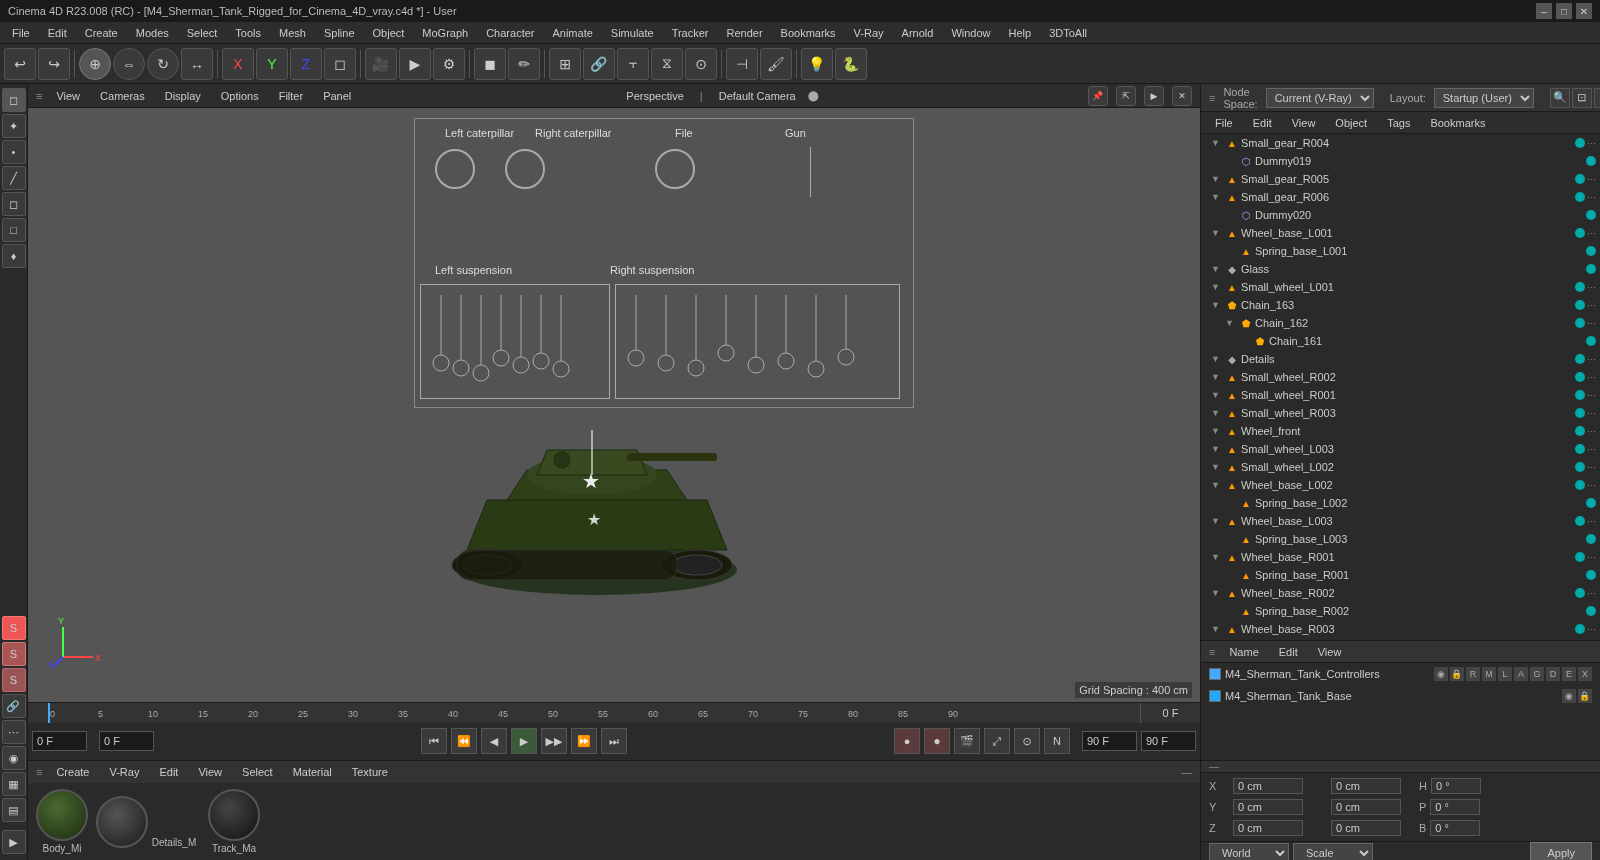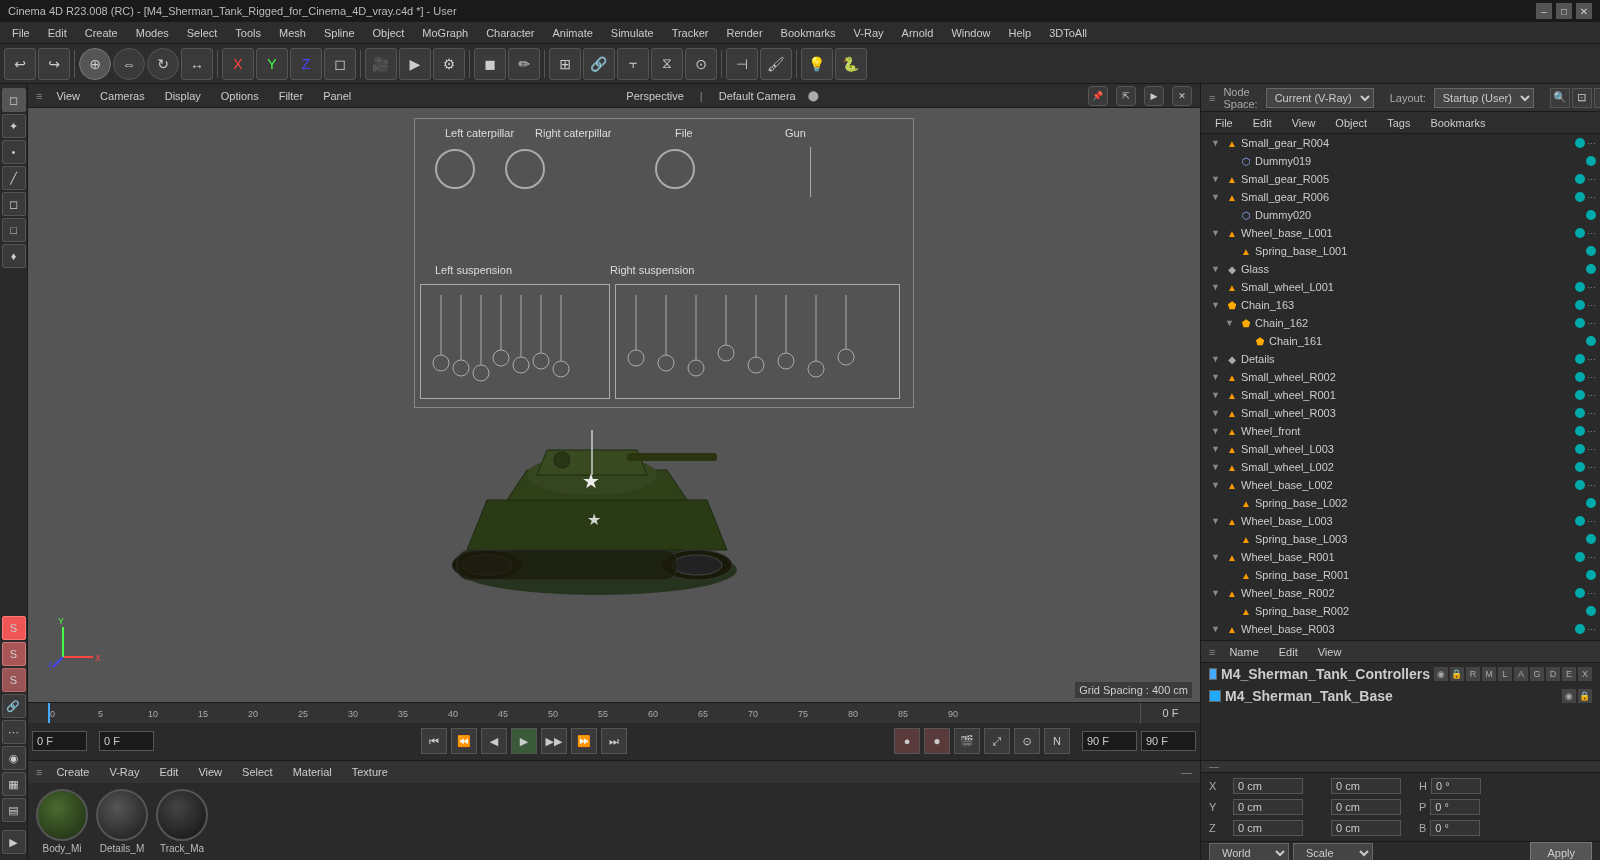--- a/index.html
+++ b/index.html
@@ -83,21 +83,21 @@
     #node-space-bar { background: #333; height: 28px; display: flex; align-items: center; padding: 0 8px; gap: 8px; border-bottom: 1px solid #1a1a1a; font-size: 11px; }
     .ns-label { color: #aaa; }
     .ns-select { background: #444; border: 1px solid #666; color: #ccc; font-size: 11px; height: 20px; padding: 0 4px; }
 
     
     #layers-panel { background: #2a2a2a; height: 120px; border-top: 1px solid #1a1a1a; display: flex; flex-direction: column; }
     #layers-header { background: #333; height: 22px; display: flex; align-items: center; padding: 0 8px; gap: 8px; border-bottom: 1px solid #1a1a1a; }
     #layers-content { flex: 1; overflow-y: auto; }
     .layer-row { height: 22px; display: flex; align-items: center; padding: 0 8px; gap: 4px; cursor: pointer; }
     .layer-color { width: 12px; height: 12px; border: 1px solid #666; }
-    .layer-name { flex: 1; font-size: 14px; color: #ccc; font-weight: bold; }
+    .layer-name { flex: 1; font-size: 11px; color: #ccc; }
     .layer-icons { display: flex; gap: 2px; }
     .layer-icon { width: 14px; height: 14px; background: #444; font-size: 9px; display: flex; align-items: center; justify-content: center; color: #aaa; }
 
     
     #attrs-panel { background: #2a2a2a; height: 100px; border-top: 1px solid #1a1a1a; display: flex; flex-direction: column; }
     #attrs-header { background: #333; height: 22px; display: flex; align-items: center; padding: 0 8px; gap: 4px; border-bottom: 1px solid #1a1a1a; font-size: 11px; }
     #attrs-content { padding: 4px 8px; display: flex; flex-direction: column; gap: 3px; }
     .attr-row { display: flex; align-items: center; gap: 4px; height: 18px; }
     .attr-label { color: #aaa; font-size: 11px; width: 20px; }
     .attr-input { background: #333; border: 1px solid #555; color: #ccc; font-size: 11px; height: 16px; width: 70px; padding: 0 4px; }
@@ -403,21 +403,21 @@
         <span class="mat-menu">Material</span>
         <span class="mat-menu">Texture</span>
         <span style="flex:1;"></span>
         <span style="color:#888;font-size:11px;">—</span>
       </div>
       <div id="material-content">
         <div style="display:flex;flex-direction:column;align-items:center;">
           <div class="mat-thumb" style="background:radial-gradient(circle at 40% 35%, #4a6a30, #1a2a10);"></div>
           <span class="mat-label">Body_Mi</span>
         </div>
-        <div style="display:flex;flex-direction:column;align-items:flex-start;">
+        <div style="display:flex;align-items:flex-end;">
           <div class="mat-thumb" style="background:radial-gradient(circle at 40% 35%, #555, #1a1a1a);"></div>
           <span class="mat-label">Details_M</span>
         </div>
         <div style="display:flex;flex-direction:column;align-items:center;">
           <div class="mat-thumb" style="background:radial-gradient(circle at 40% 35%, #444, #111);"></div>
           <span class="mat-label">Track_Ma</span>
         </div>
       </div>
     </div>
 

